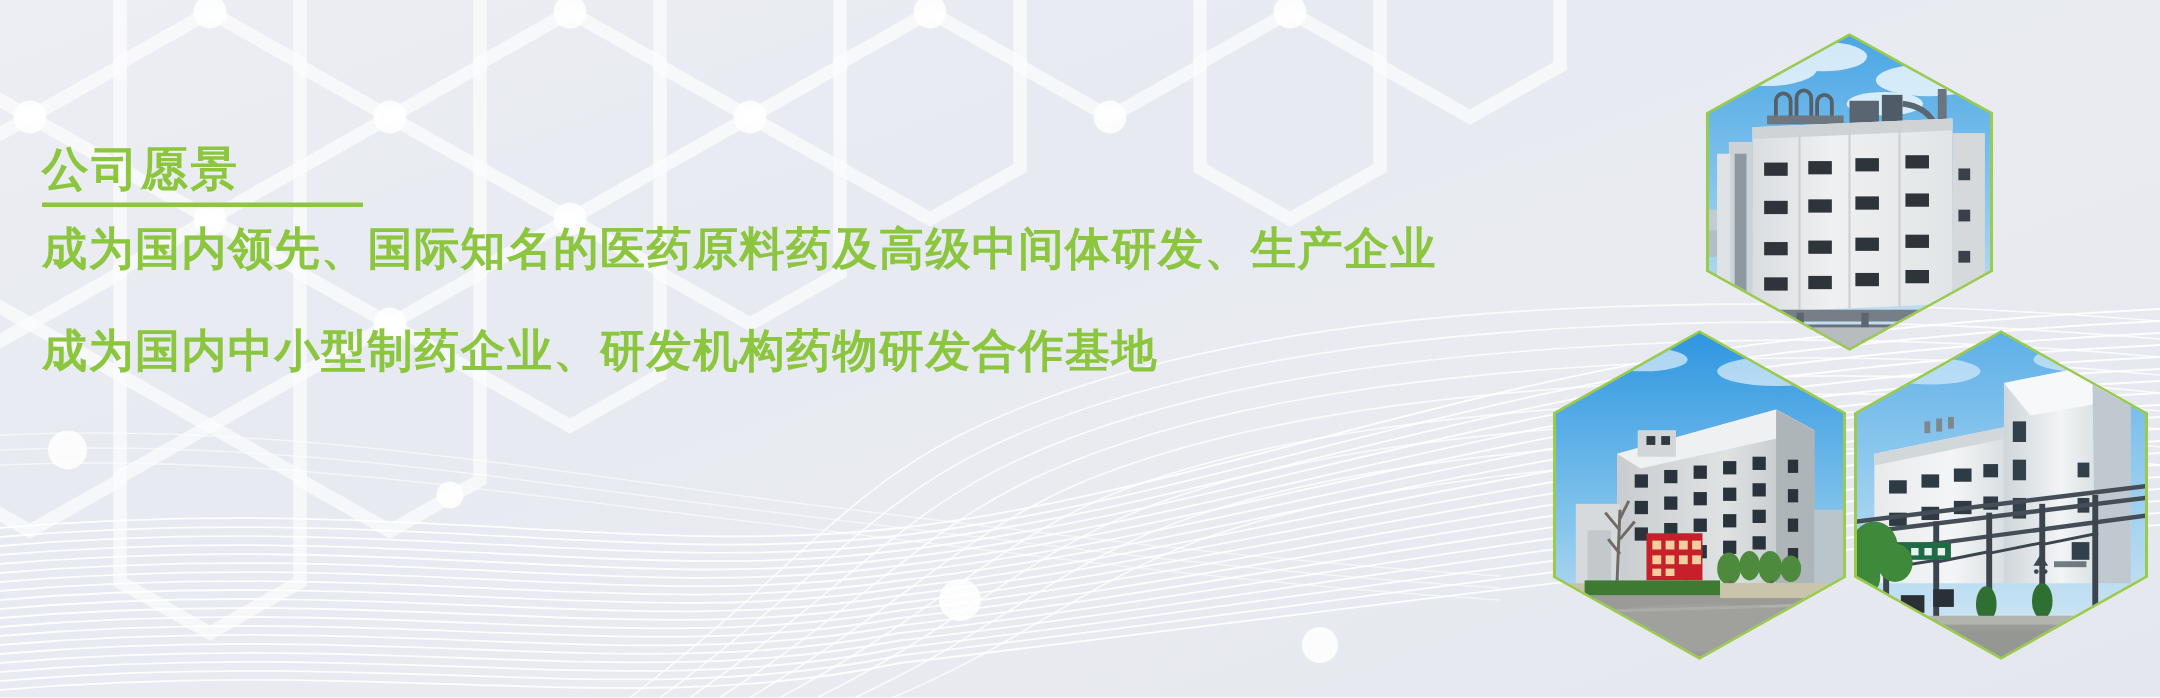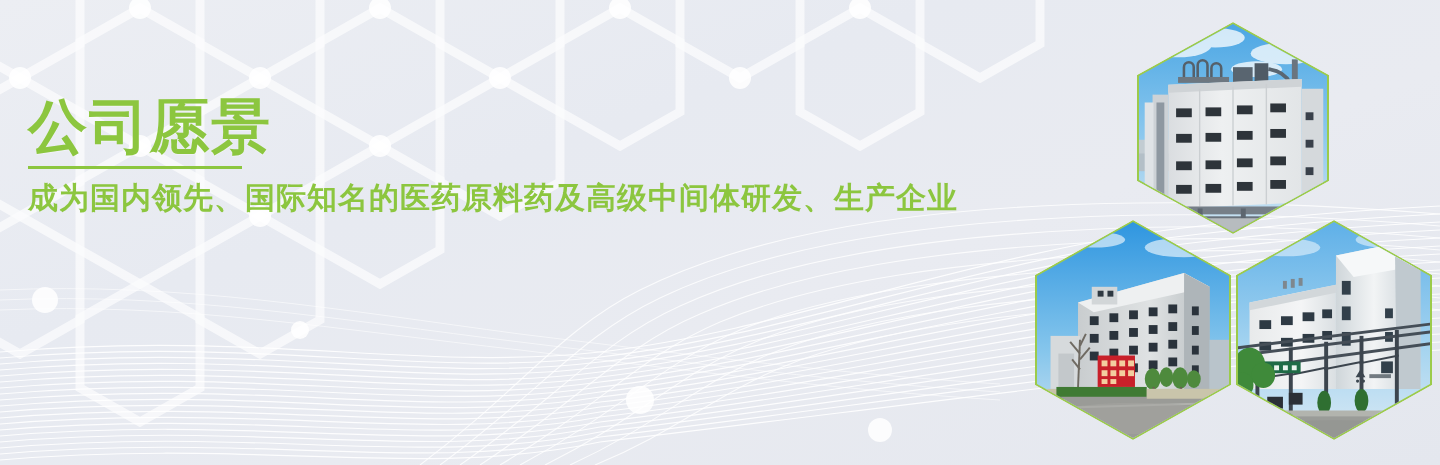--- a/index.html
+++ b/index.html
@@ -23,21 +23,21 @@
   .bg-layer svg{ display:block; width:100%; height:100%; }
 
   
   .text-block{
     position:absolute;
     left:28px; top:96px;
     width:1040px;
     z-index:5;
   }
   .vision-title{
-    font-size:59px;
+    font-size:31px;
     font-weight:bold;
     letter-spacing:2px;
     line-height:1.08;
     color:#8cc63f;
     white-space:nowrap;
     text-shadow:0 1px 0 rgba(255,255,255,.35);
   }
   .title-rule{
     width:214px;
     height:3px;
@@ -178,20 +178,21 @@
         <path d="M0,290 C180,282 340,310 520,334 C700,356 840,374 1000,384"></path>
         <path d="M0,310 C180,302 340,330 520,350 C700,372 840,390 1000,400"></path>
       </g>
     </svg>
   </div>
 
   <div class="text-block">
     <div class="vision-title">公司愿景</div>
     <div class="title-rule"></div>
     <div class="vision-line first">成为国内领先、国际知名的医药原料药及高级中间体研发、生产企业</div>
+    <div class="vision-line second">成为国内中小型制药企业、研发机构药物研发合作基地</div>
   </div>
 
   <div class="hex-cluster">
 
     <div class="hex" id="hex-top">
       <div class="hex-border"></div>
       <div class="hex-inner">
         <svg viewBox="0 0 192 212" preserveAspectRatio="xMidYMid slice">
           <defs>
             <linearGradient id="skyA" x1="0" y1="0" x2="0" y2="1">

